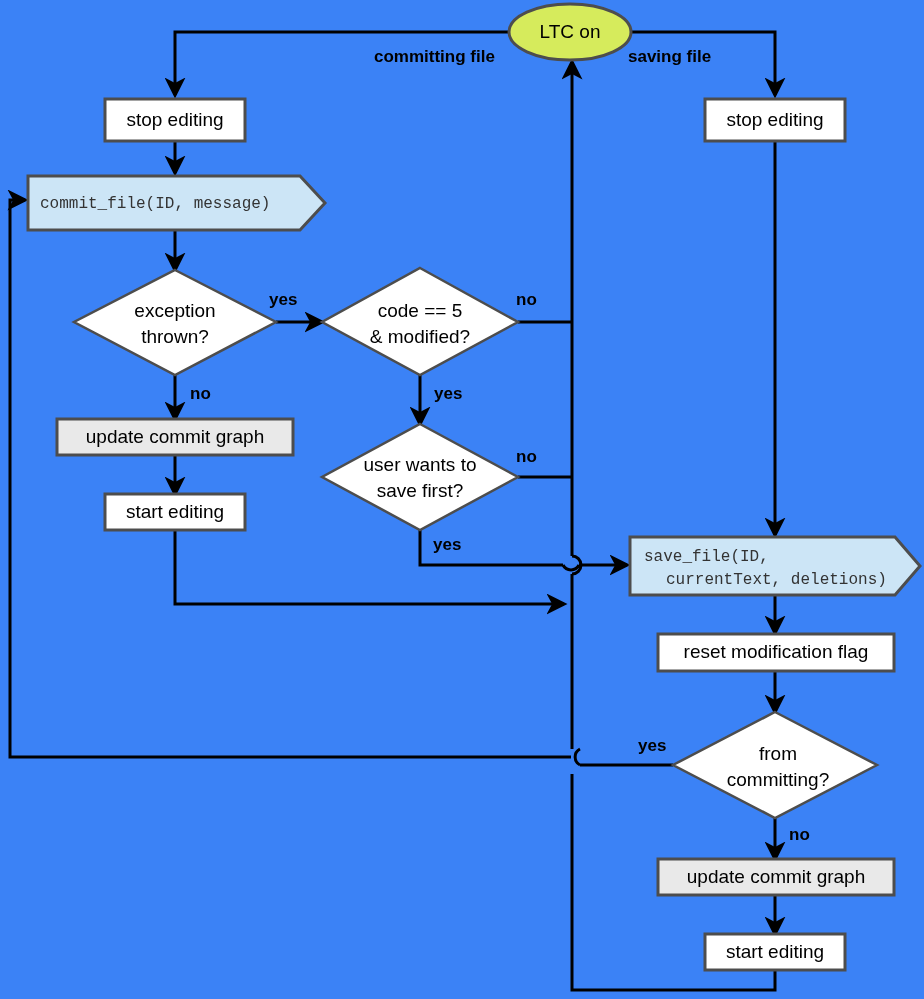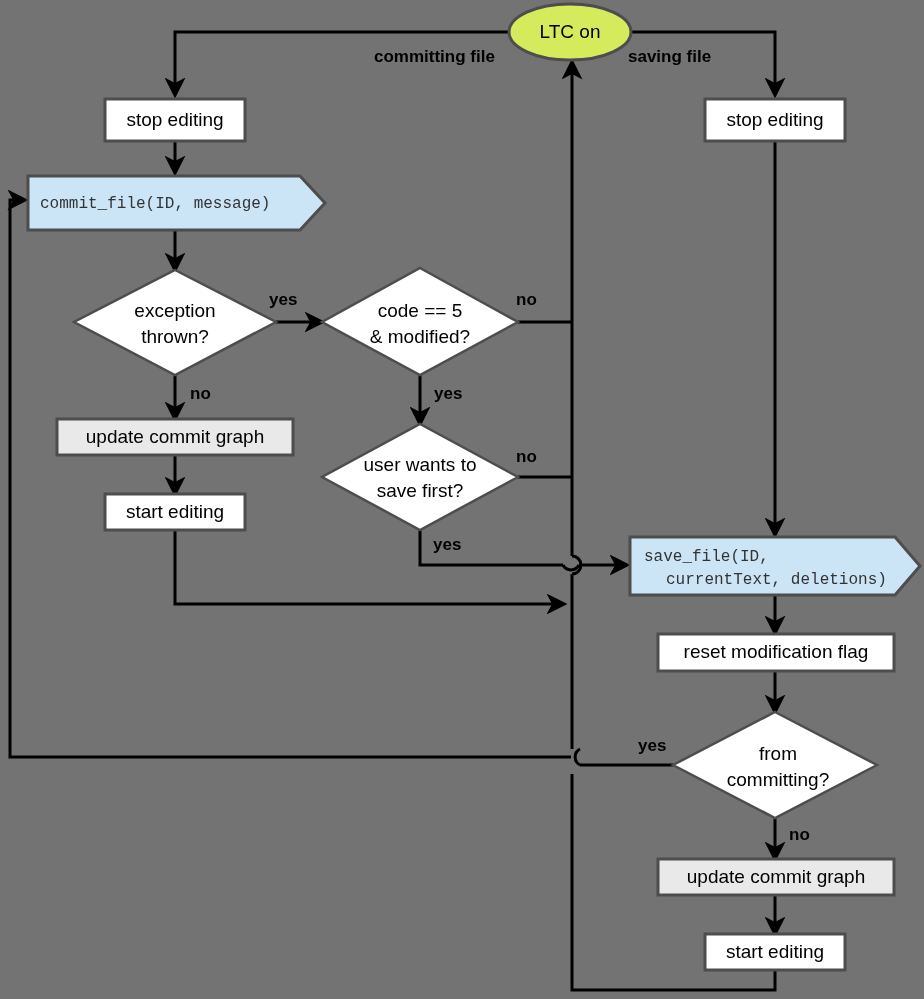--- a/index.html
+++ b/index.html
@@ -1,16 +1,16 @@
 <!DOCTYPE html>
 <html><head>
 <meta charset="utf-8">
 <style>
   html,body{margin:0;padding:0;background:#ffffff;}
-  #canvas{position:relative;width:924px;height:999px;background:#737373;
+  #canvas{position:relative;width:924px;height:999px;background:#3b82f6;
     font-family:"Liberation Sans", sans-serif;}
   svg{position:absolute;left:0;top:0;width:924px;height:999px;overflow:visible;}
   .nodetext{font-family:"Liberation Sans", sans-serif;font-size:19px;fill:#000;
     text-anchor:middle;dominant-baseline:middle;}
   .monotext{font-family:"Liberation Mono", monospace;font-size:16px;fill:#333;
     text-anchor:start;dominant-baseline:middle;}
   .edgelabel{font-family:"Liberation Sans", sans-serif;font-size:17px;font-weight:bold;
     fill:#000;dominant-baseline:middle;}
   .lk{stroke:#000;stroke-width:3;fill:none;}
   .shape-proc{fill:#ffffff;stroke:#4d4d4d;stroke-width:3;}

